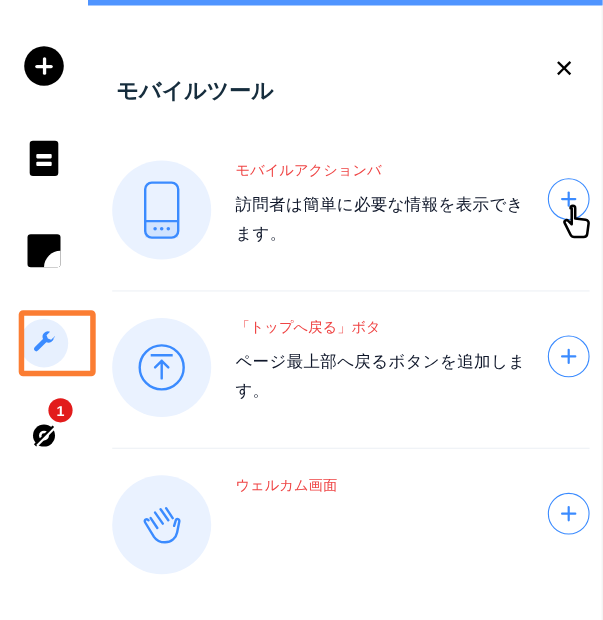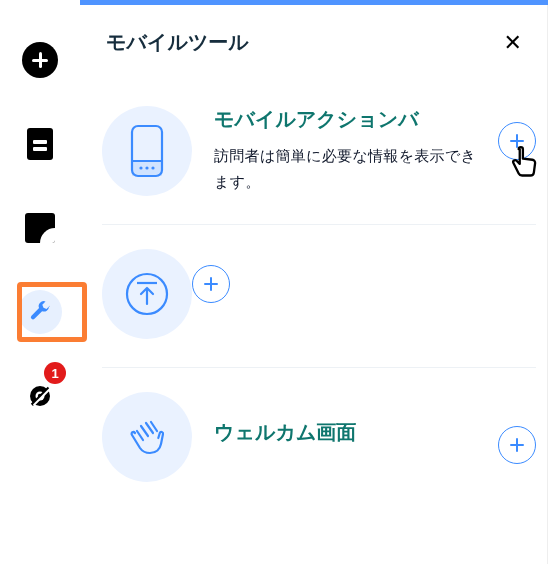--- a/index.html
+++ b/index.html
@@ -86,41 +86,41 @@
     border-top: 5px solid #4f94ff;
     display:flex; flex-direction:column;
     position: relative;
     box-shadow: -1px 0 0 #eee inset;
   }
   .panel-header {
     display:flex; align-items:center; justify-content:space-between;
     padding: 24px 26px 18px 26px;
   }
   .panel-title {
-    font-size: 20px; font-weight: 700;
+    font-size: 20px; font-weight: 700; margin-top: 40px;
   }
   .close-x { font-size: 22px; line-height:1; cursor:pointer; color:#000; }
 
   .tools { padding: 8px 12px 0 22px; }
   .tool {
     display:flex; align-items:flex-start;
     padding: 24px 0 28px 0;
     border-bottom: 1px solid #edf1f5;
     position: relative;
   }
-  .tool:last-child { border-bottom: none; align-items: center; }
+  .tool:last-child { border-bottom: none; }
 
   .tool-iconwrap {
     width: 90px; height: 90px; border-radius:50%;
     background:#eaf2ff;
     display:flex; align-items:center; justify-content:center;
     flex: 0 0 auto;
   }
   .tool-text { flex:1; padding: 0 8px 0 22px; }
-  .tool-title { font-size:20px; font-weight:700; color:#0f766e; margin-bottom:10px; }
+  .tool-title { font-size:13px; font-weight:400; color:#ef4444; margin-bottom:10px; }
   .tool-desc { font-size:15px; color:#0f172a; line-height:1.7; letter-spacing:0.02em; }
 
   .add-btn {
     width:38px; height:38px; border:1.5px solid #3b8bff; border-radius:50%;
     display:flex; align-items:center; justify-content:center;
     color:#3b8bff; cursor:pointer;
     margin-top: 16px;
     flex: 0 0 auto;
     position: relative;
   }
@@ -213,20 +213,24 @@
       </div>
 
       <div class="tool">
         <div class="tool-iconwrap">
           <svg width="56" height="56" viewBox="0 0 56 56" fill="none">
             <circle cx="28" cy="28" r="20" stroke="#3b8bff" stroke-width="2.2"></circle>
             <line x1="18" y1="17" x2="38" y2="17" stroke="#3b8bff" stroke-width="2.2"></line>
             <path d="M28 38 V22 M22 28 L28 22 L34 28" stroke="#3b8bff" stroke-width="2.2" fill="none" stroke-linecap="round" stroke-linejoin="round"></path>
           </svg>
         </div>
+        <div class="tool-text">
+          <div class="tool-title">「トップへ戻る」ボタ</div>
+          <div class="tool-desc">ページ最上部へ戻るボタンを追加します。</div>
+        </div>
         <div class="add-btn">
           <span class="add-plus"></span>
         </div>
       </div>
 
       <div class="tool">
         <div class="tool-iconwrap">
           <svg width="52" height="52" viewBox="0 0 52 52" fill="none">
             <path d="M14 22c-1.5-2-4.5-.5-3 2l8 13c2 3 5 5 10 5 6 0 10-4 11-9l2-10c.4-2-2.4-3-3.2-1l-1.5 5M16 20l6 9M20 15l7 10M25 12l7 10M30 11l6 9" stroke="#3b8bff" stroke-width="2.2" stroke-linecap="round" stroke-linejoin="round" fill="none"></path>
           </svg>

